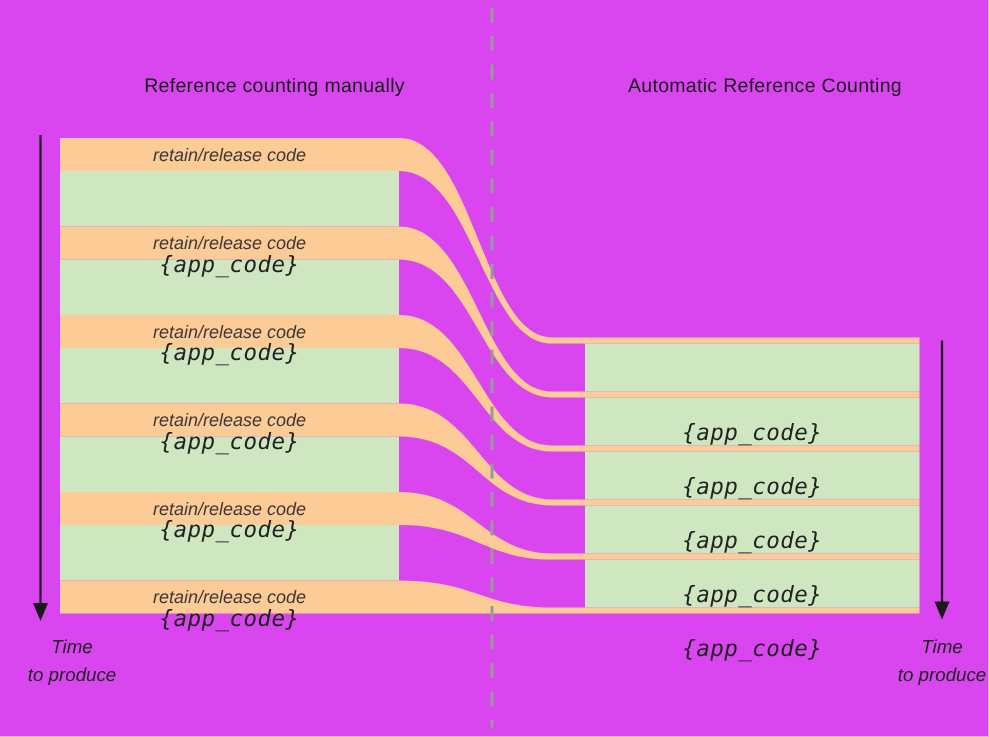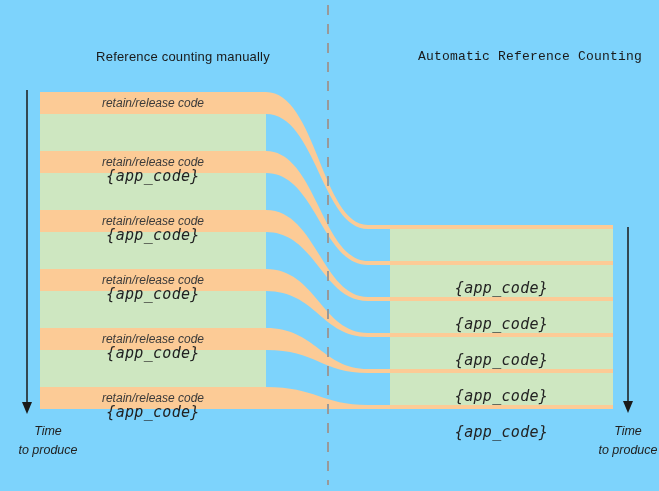--- a/index.html
+++ b/index.html
@@ -1,26 +1,26 @@
 <!DOCTYPE html>
 <html><head>
 <meta charset="utf-8">
 <style>
   html,body { margin:0; padding:0; background:#fff; }
   .stage {
-    position:relative; width:659px; height:491px; background:#7dd3fc;
+    position:relative; width:659px; height:491px; background:#d946ef;
     font-family:"Liberation Sans", sans-serif; overflow:hidden;
   }
   .stage svg { position:absolute; left:0; top:0; }
   .col-title {
     position:absolute; top:49px; text-align:center;
     font-size:13px; color:#1a1a1a; letter-spacing:0.2px;
   }
   .col-title.left  { left:40px;  width:286px; }
-  .col-title.right { left:415px; width:230px;font-family:Liberation Mono, monospace; }
+  .col-title.right { left:395px; width:230px; }
   .bar-label {
     position:absolute; display:flex; align-items:center; justify-content:center;
     font-style:italic; color:#333333; pointer-events:none; white-space:nowrap;
   }
   .overhead-label { font-size:12px; color:#3a3a3a;text-align:right; }
   .app-label {
     font-family:"DejaVu Sans Mono", monospace;
     font-size:15px; color:#222222; letter-spacing:0.3px;margin-top:43px;
   }
   .time-label {

